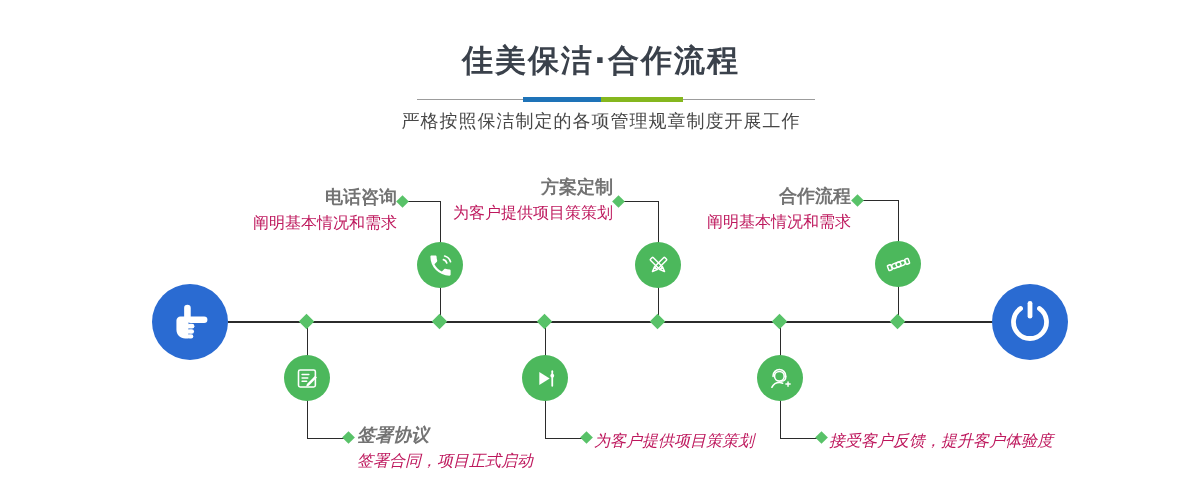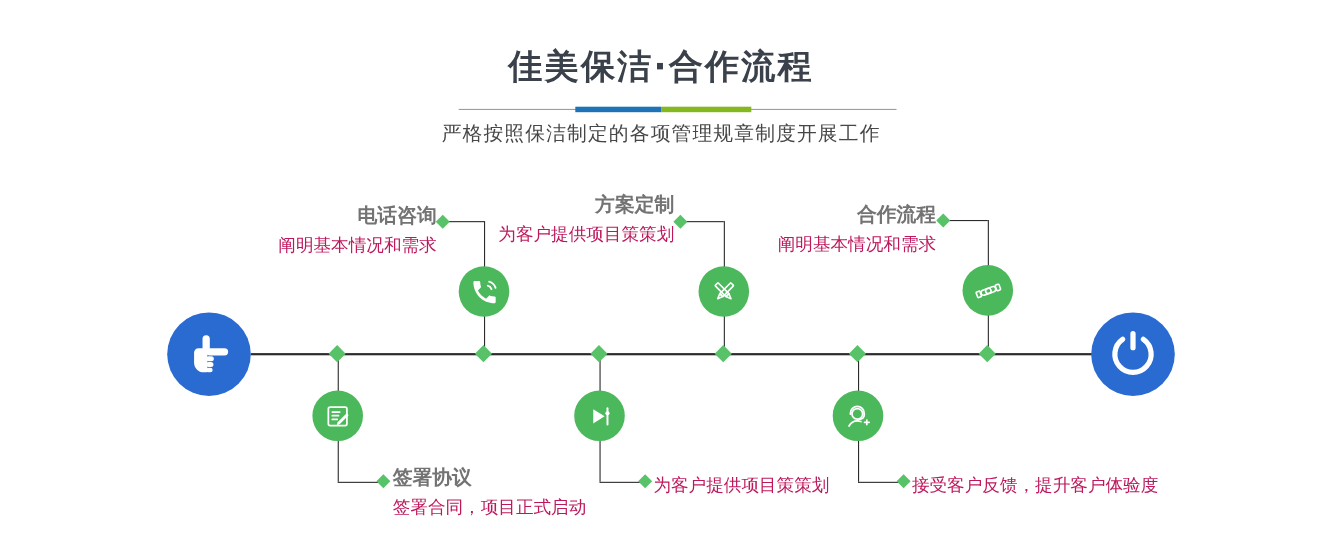--- a/index.html
+++ b/index.html
@@ -30,21 +30,21 @@
     display:flex;align-items:center;justify-content:center;}
   .circle svg{width:27px;height:27px;display:block;}
   .endpoint{position:absolute;width:76px;height:76px;border-radius:50%;background:var(--blue);
     display:flex;align-items:center;justify-content:center;}
   .endpoint svg{width:44px;height:44px;display:block;}
 
   .label{position:absolute;white-space:nowrap;}
   .label .t{font-size:18px;font-weight:bold;color:#737373;line-height:1.1;}
   .label .d{font-size:16px;color:#be185d;margin-top:7px;line-height:1.1;}
   .top .label{text-align:right;}
-  .bottom .label{text-align:left;}
+  .bottom .label{text-align:left;font-style:italic;}
 
   
   .s1 .vline{left:440px;top:201px;height:121px;}
   .s1 .elbow{left:403px;top:201px;width:37px;}
   .s1 .jdiamond{left:434px;top:316px;}
   .s1 .ldiamond{left:398px;top:197px;}
   .s1 .circle{left:417px;top:242px;}
   .s1 .label{top:187px;right:805px;}
   
   .s2 .vline{left:658px;top:201px;height:121px;}

